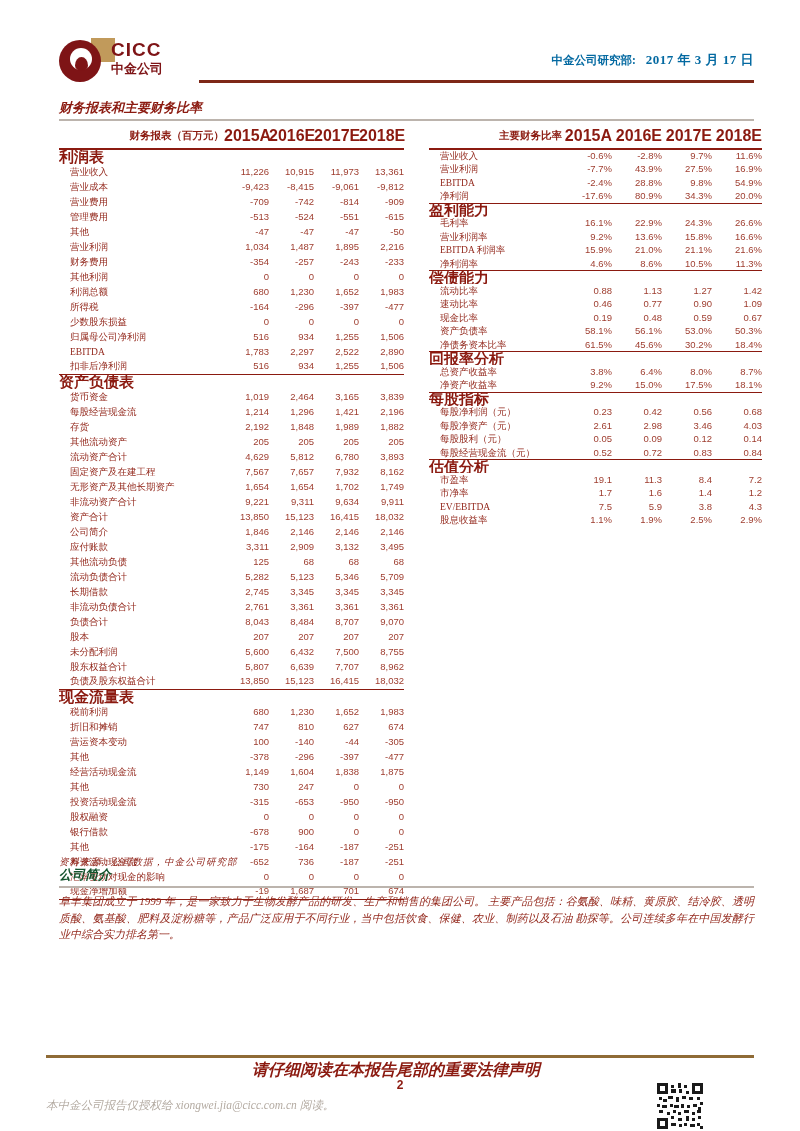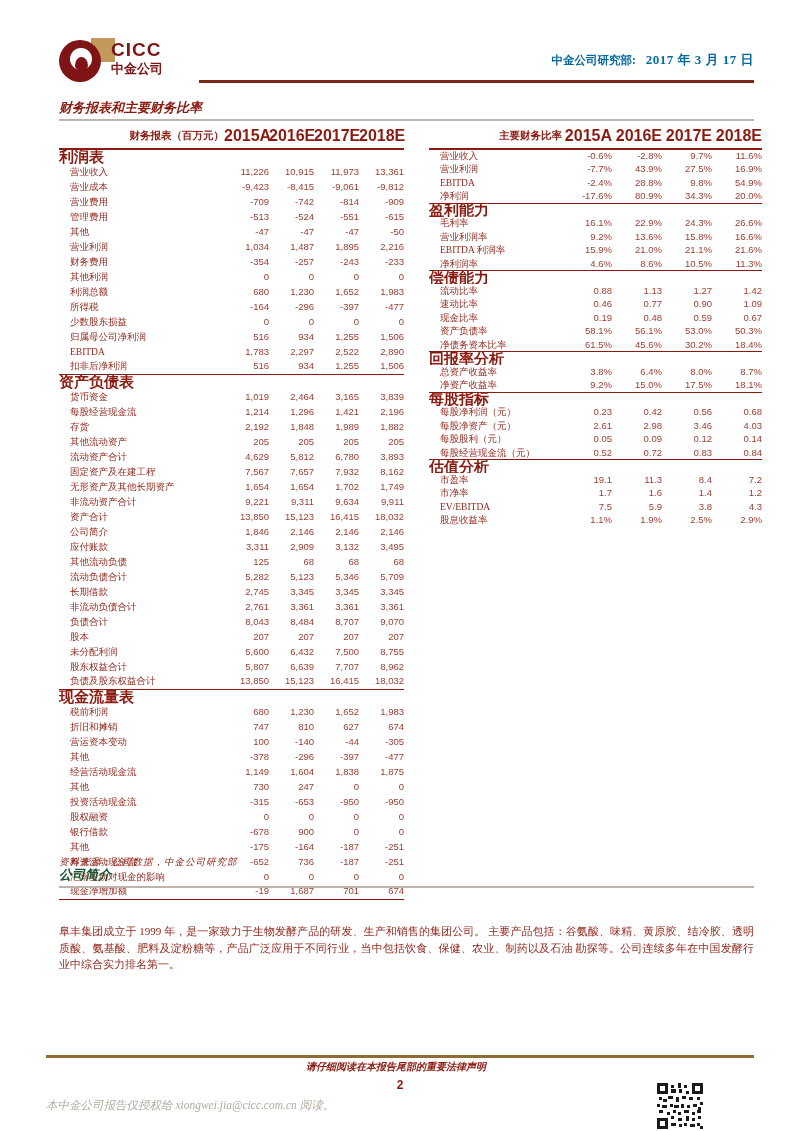--- a/index.html
+++ b/index.html
@@ -39,24 +39,24 @@
   table.fin td { font-size:9.5px; height:15px; line-height:10px; padding:1px 0; white-space:nowrap; overflow:hidden; }
   table.fin.right td { height:13.5px; }
   table.fin tr.sec td { font-weight:bold; color:#8B1A10; font-size:15px; }
   table.fin td.lbl { padding-left:11px; color:#93281C; }
   table.fin td.num { font-family:"Liberation Sans", sans-serif; color:#9E3C2E; }
   table.fin tr.secend td { border-bottom:1.5px solid #8B1A10; }
   .source-note { position:absolute; left:55px; top:856px; font-size:9.5px; font-style:italic; color:#8B1A10; letter-spacing:1px; }
   
   .profile-title { position:absolute; left:55px; top:866px; font-size:13px; font-weight:bold; font-style:italic; color:#14532d; }
   .profile-rule { position:absolute; left:55px; right:42px; top:886px; height:2px; background:#BCB4AD; }
-  .profile-text { position:absolute; left:55px; right:42px; top:923px; font-size:11px; line-height:16.5px; text-align:justify; color:#93281C; }
+  .profile-text { position:absolute; left:55px; right:42px; top:893px; font-size:11px; line-height:16.5px; text-align:justify; color:#93281C; font-style:italic; }
   
   .footer-rule { position:absolute; left:42px; right:42px; top:1055px; height:2.5px; background:#8F6B36; }
-  .legal { position:absolute; left:0; right:8px; top:1060px; text-align:center; font-size:10px; font-weight:bold; font-style:italic; color:#8B1A10; }
+  .legal { position:absolute; left:0; right:8px; top:1060px; text-align:center; font-size:16px; font-weight:bold; font-style:italic; color:#8B1A10; }
   .page-num { position:absolute; left:0; right:0; top:1078px; text-align:center; font-size:12px; font-weight:bold; color:#8B1A10; font-family:"Liberation Sans", sans-serif; }
   .auth { position:absolute; left:42px; top:1098px; font-size:11.5px; color:#B3AAA1; font-style:italic; }
   .qr { position:absolute; left:653px; top:1083px; width:46px; height:46px; }
 </style>
 </head>
 <body>
 
 <div class="page">
 
   <div class="header">

